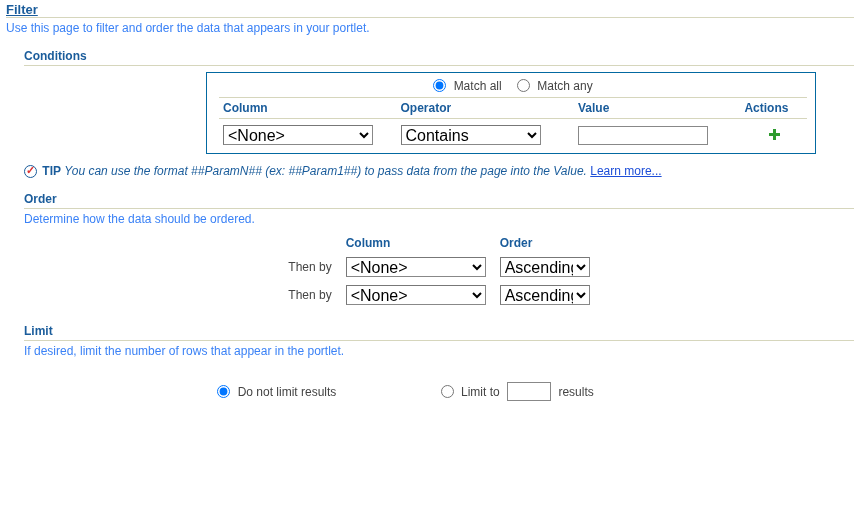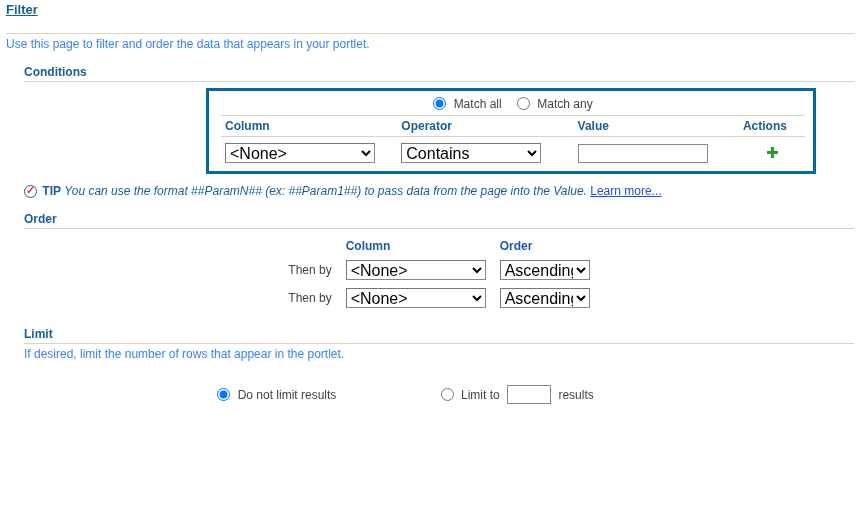--- a/index.html
+++ b/index.html
@@ -9,41 +9,41 @@
     font-family: Arial, Helvetica, sans-serif;
     font-size: 12px;
     color: #444;
     background: #fff;
   }
   .section-title {
     color: #1a5c9b;
     font-size: 13px;
     font-weight: bold;
     border-bottom: 1px solid #d6d6bc;
-    padding-bottom: 16px;
+    padding-bottom: 0;
     margin-bottom: 3px;
     text-decoration: underline;
   }
   .subsection {
     margin: 14px 0 0 18px;
   }
   .subsection-title {
     color: #1a5c9b;
     font-size: 12px;
     font-weight: bold;
     border-bottom: 1px solid #d6d6bc;
     padding-bottom: 2px;
     margin-bottom: 3px;
   }
   .desc {
     color: #3b82f6;
     margin-bottom: 6px;
   }
   .conditions-box {
-    border: 3px solid #0369a1;
+    border: 1px solid #0369a1;
     margin: 6px 0 0 182px;
     width: 610px;
     text-align: center;
     padding: 6px 8px 8px 12px;
   }
   .match-row {
     text-align: center;
     margin-bottom: 4px;
   }
   .match-row label { margin: 0 6px; }
@@ -219,20 +219,21 @@
     <span class="tip-icon"></span>
     <span class="tip-label">TIP</span>
     <span class="tip-text">You can use the format ##ParamN## (ex: ##Param1##) to pass data from the page into the Value.</span>
     <span> </span>
     <a class="learn-link">Learn more...</a>
   </div>
 </div>
 
 <div class="subsection">
   <div class="subsection-title">Order</div>
+  <div class="desc">Determine how the data should be ordered.</div>
 
   <table class="order-table">
     <thead>
       <tr>
         <th></th>
         <th>Column</th>
         <th>Order</th>
       </tr>
     </thead>
     <tbody>

